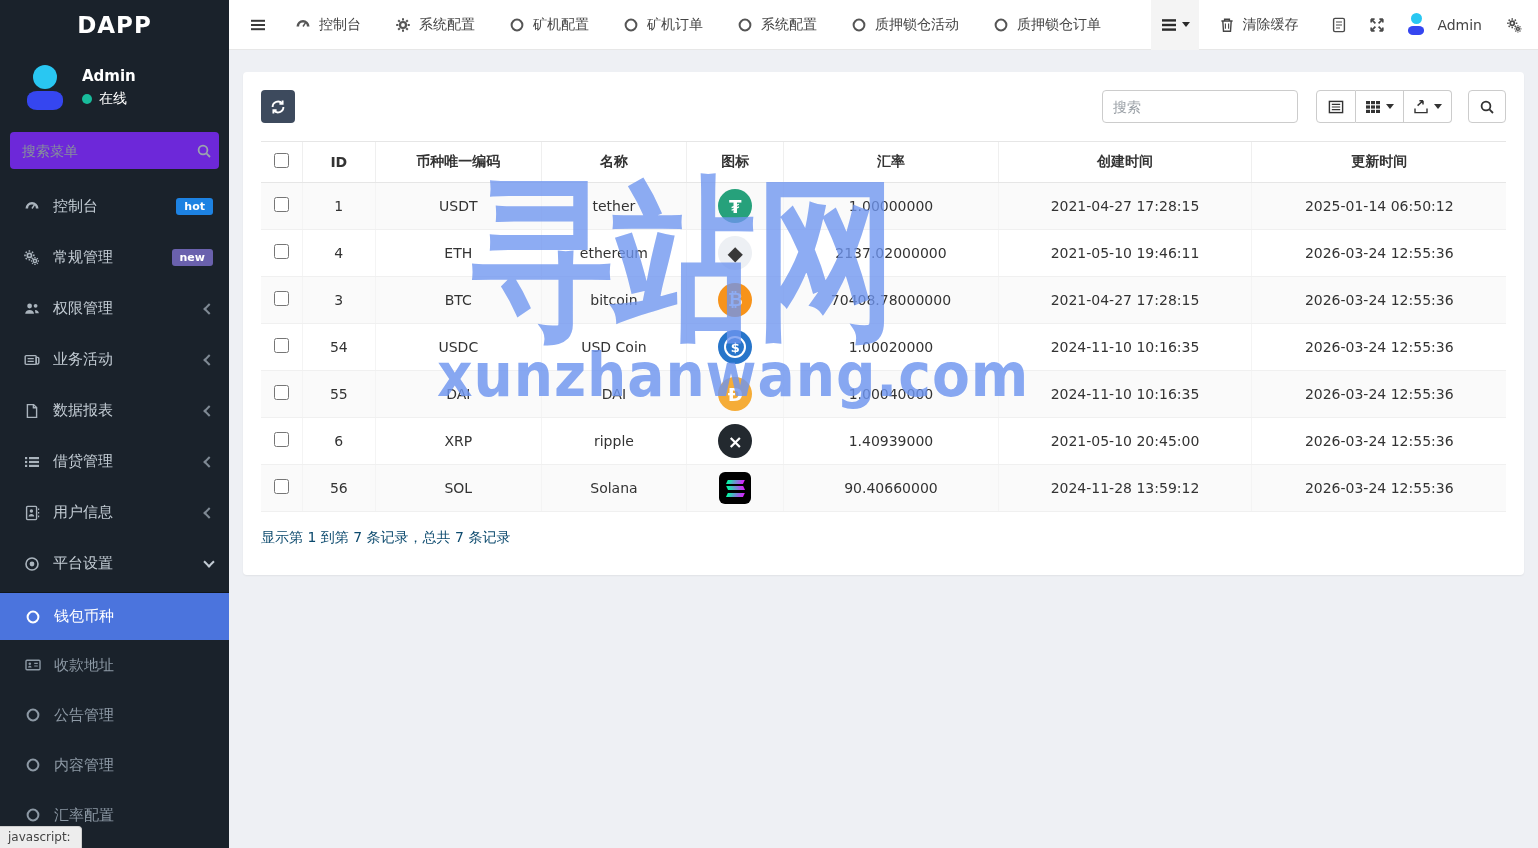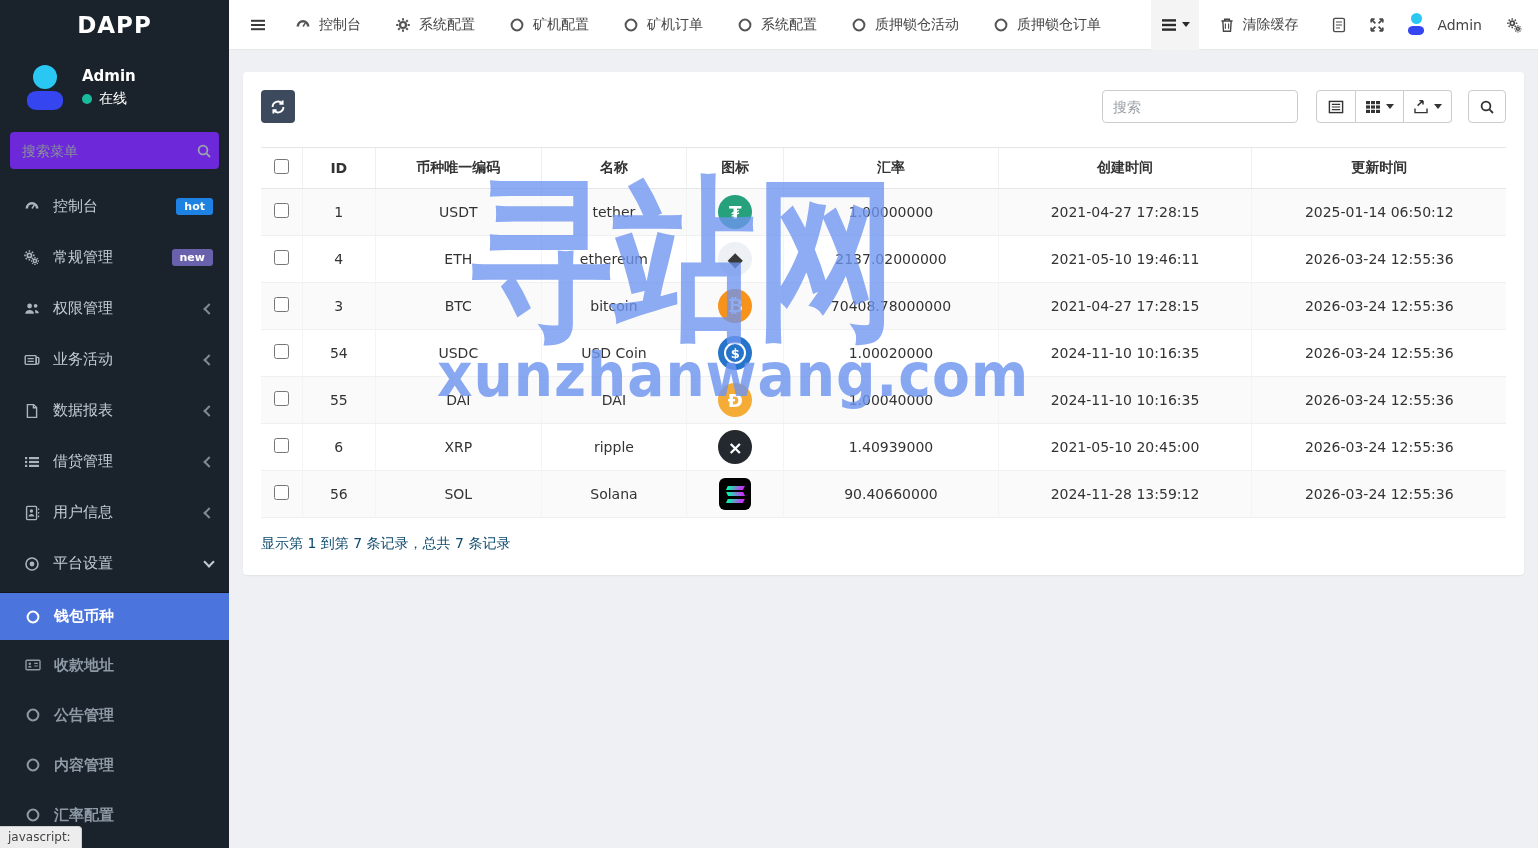--- a/index.html
+++ b/index.html
@@ -26,21 +26,21 @@
   .side-item { height:51px; display:flex; align-items:center; padding:0 16px 0 22px; cursor:pointer; }
   .side-item .s-icon { width:20px; color:#aab4bd; display:inline-flex; justify-content:center; }
   .side-item .s-label { margin-left:11px; color:#c3ccd4; font-size:15px; flex:1; }
   .badge { font-size:11px; font-weight:bold; color:#fff; padding:3px 8px; border-radius:3px; line-height:1; }
   .badge-hot { background:var(--badge-hot,#1d82e2);text-align:right; }
   .badge-new { background:var(--badge-new,#6a61ad); }
   .chev { width:8px; height:8px; border-right:2px solid #7f8a94; border-bottom:2px solid #7f8a94; display:inline-block; }
   .chev-left { transform:rotate(135deg); }
   .chev-down { transform:rotate(45deg); margin-top:-4px; border-color:#c3ccd4; }
   #side-submenu { margin-top:3px; border-top:1px solid #10161c; }
-  .sub-item { height:50px; display:flex; align-items:center; padding:0 16px 0 24px; color:#8d99a5; font-size:15px; cursor:pointer;font-weight:bold; }
+  .sub-item { height:50px; display:flex; align-items:center; padding:0 16px 0 24px; color:#8d99a5; font-size:15px; cursor:pointer; }
   .sub-item .s-icon { width:18px; display:inline-flex; justify-content:center; color:#8d99a5; }
   .sub-item .s-label { margin-left:12px; }
   .sub-item.active { background:var(--accent,#4b74dd); color:#fff; height:47px; }
   .sub-item.active .s-icon { color:#fff; }
 
   
   .topnav { position:absolute; left:229px; top:0; width:1309px; height:50px; background:#fff; border-bottom:1px solid #e7e7e7; display:flex; align-items:center; z-index:4; }
   .hamburger { margin-left:14px; width:30px; color:#3a3a3a; display:flex; justify-content:center; cursor:pointer; }
   #topnav-tabs { display:flex; align-items:center; margin-left:22px; gap:34px; }
   .nav-tab { display:flex; align-items:center; gap:8px; font-size:14px; color:#454545; cursor:pointer; white-space:nowrap; }
@@ -64,21 +64,21 @@
   .btn-refresh { width:34px; height:33px; background:var(--refresh-btn,#3d4a5d); border:none; border-radius:4px; color:#fff; cursor:pointer; display:flex; align-items:center; justify-content:center; }
   .toolbar-right { margin-left:auto; display:flex; align-items:center; }
   .search-input { width:196px; height:33px; border:1px solid #ccc; border-radius:4px; padding:0 10px; font-size:14px; font-family:inherit; color:#333; outline:none; }
   .search-input::placeholder { color:#9aa0a6; }
   .btn-group { display:flex; margin-left:18px; }
   .tb-btn { height:33px; min-width:40px; background:#fff; border:1px solid #ccc; border-left-width:0; display:flex; align-items:center; justify-content:center; gap:5px; color:#333; cursor:pointer; padding:0 9px; }
   .tb-btn:first-child { border-left-width:1px; border-radius:4px 0 0 4px; }
   .tb-btn:last-child { border-radius:0 4px 4px 0; }
   .btn-search { margin-left:16px; width:38px; height:33px; background:#fff; border:1px solid #ccc; border-radius:4px; color:#333; cursor:pointer; display:flex; align-items:center; justify-content:center; }
 
-  table.grid { width:100%; border-collapse:collapse; margin-top:24px; table-layout:fixed; }
+  table.grid { width:100%; border-collapse:collapse; margin-top:18px; table-layout:fixed; }
   .grid th { height:41px; font-size:14px; color:#333; font-weight:bold; text-align:center; border-top:1px solid #e6e6e6; border-bottom:1px solid #e6e6e6; border-left:1px solid #efefef; }
   .grid th:first-child { border-left:none; }
   .grid td { height:47px; font-size:14px; color:#333; text-align:center; border-bottom:1px solid #f0f0f0; border-left:1px solid #f4f4f4; }
   .grid td:first-child { border-left:none; }
   .grid tbody tr:nth-child(odd) { background:#fafafa; }
   .grid input[type=checkbox] { width:15px; height:15px; cursor:pointer; }
   .col-cb{width:3.3%} .col-id{width:5.9%} .col-code{width:13.3%} .col-name{width:11.7%}
   .col-icon{width:7.8%} .col-rate{width:17.2%} .col-created{width:20.4%} .col-updated{width:20.4%}
 
   .coin { display:inline-flex; align-items:center; justify-content:center; width:34px; height:34px; border-radius:50%; color:#fff; font-weight:bold; font-size:18px; vertical-align:middle; }

